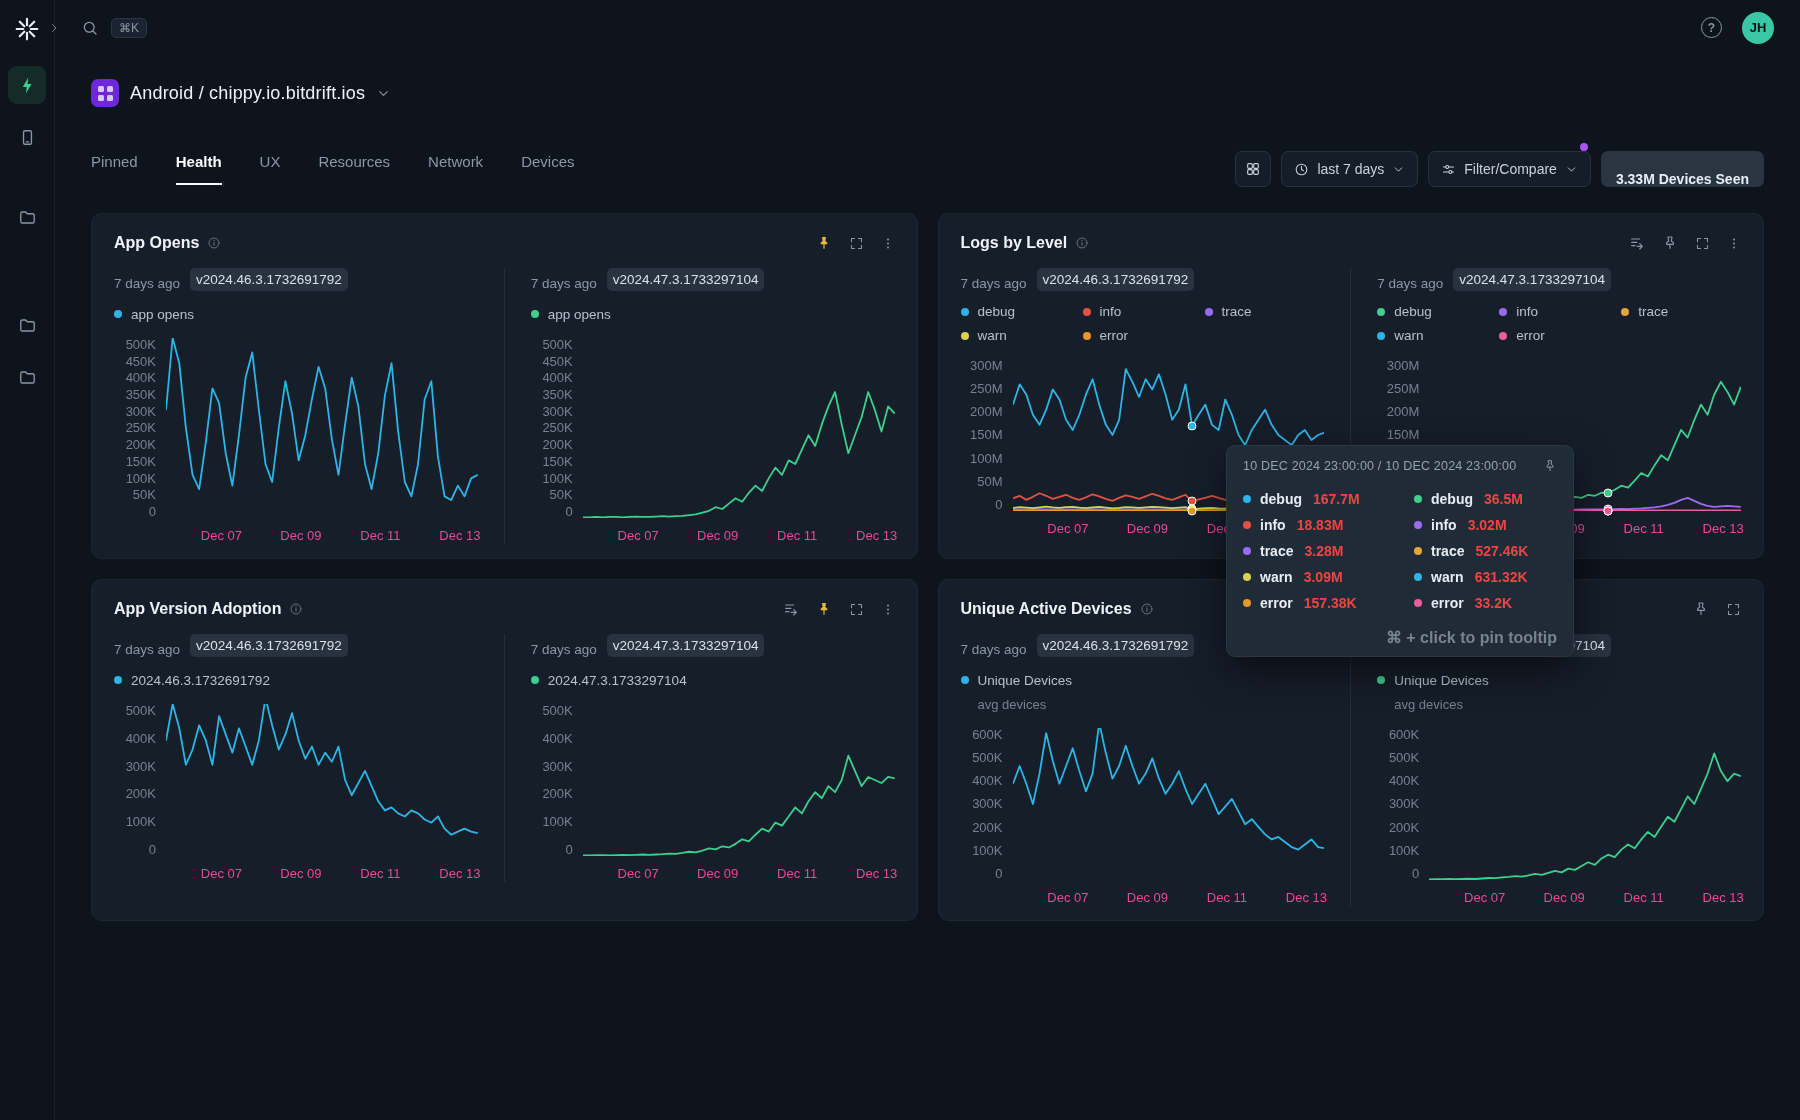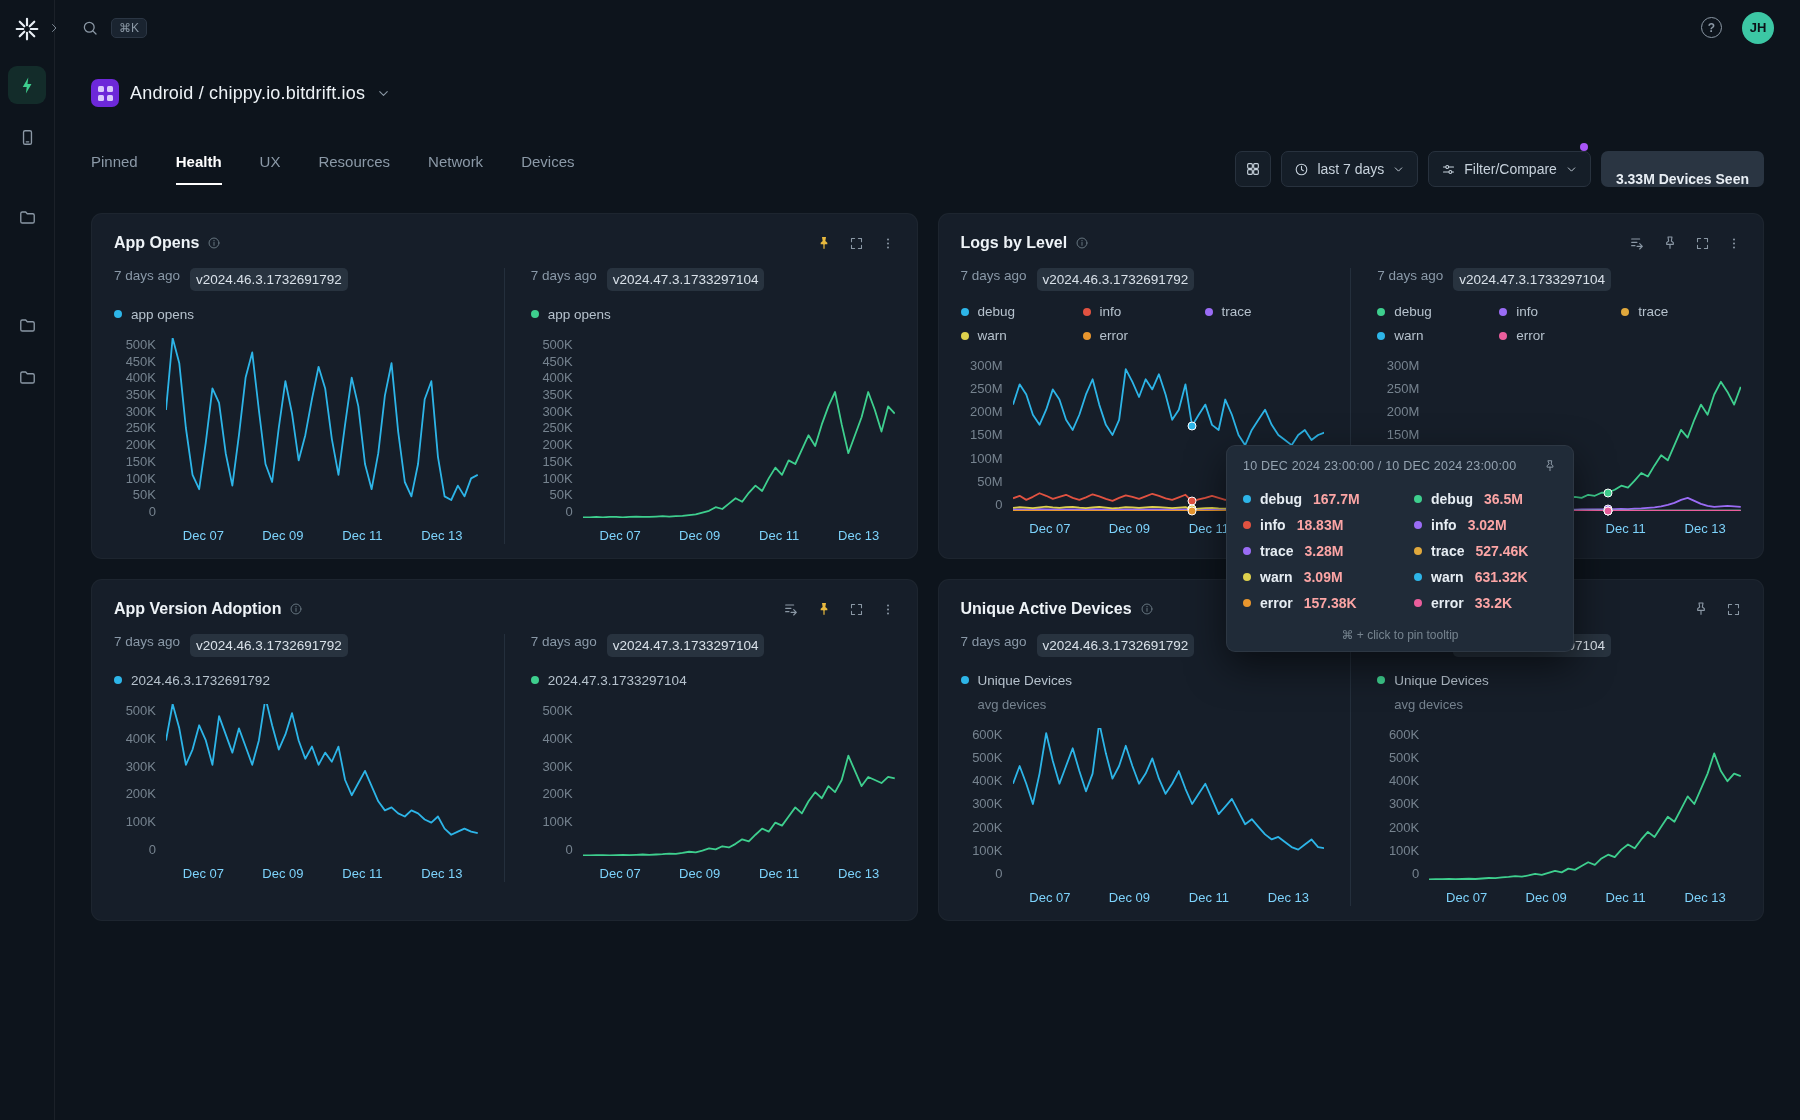--- a/index.html
+++ b/index.html
@@ -96,21 +96,21 @@
   .card-head { display: flex; align-items: center; gap: 8px; }
   .card-title { font-size: 16px; font-weight: 700; color: #eef3f7; }
   .card-actions { margin-left: auto; display: flex; align-items: center; gap: 17px; color: #8b98a5; }
   .icon-btn { cursor: pointer; display: flex; align-items: center; }
 
   .card-body { display: flex; margin-top: 16px; }
   .panel { flex: 1; min-width: 0; }
   .panel + .panel { border-left: 1px solid #242f3c; padding-left: 26px; }
   .panel:first-child { padding-right: 26px; }
 
-  .meta-row { display: flex; align-items: flex-start; gap: 10px; }
+  .meta-row { display: flex; align-items: flex-end; gap: 10px; }
   .days-ago { font-size: 13.5px; color: #8a99a8; }
   .version-badge {
     background: #28333f; color: #d9e1e9; font-size: 13.5px;
     padding: 4px 6px; border-radius: 5px; cursor: pointer; white-space: nowrap;
   }
 
   .legend { margin-top: 13px; }
   .legend-grid { display: grid; grid-template-columns: 122px 122px auto; row-gap: 9px; }
   .legend-item { display: inline-flex; align-items: center; gap: 9px; font-size: 13.5px; color: #b6c2cd; cursor: pointer; }
   .dot { width: 8px; height: 8px; border-radius: 50%; flex: none; display: inline-block; }
@@ -119,36 +119,36 @@
   .chart-row { display: flex; margin-top: 16px; }
   .yaxis {
     width: 52px; display: flex; flex-direction: column; justify-content: space-between;
     align-items: flex-end; padding-right: 10px; font-size: 13px; color: #76838f; line-height: 1;
   }
   .chart-wrap { flex: 1; min-width: 0; }
   .chart-box { position: relative; cursor: crosshair; }
   .chart-row.tall .yaxis, .chart-row.tall .chart-box { height: 180px; }
   .chart-row.short .yaxis, .chart-row.short .chart-box { height: 152px; }
   .xaxis { position: relative; height: 26px; }
-  .xaxis span { position: absolute; top: 10px; transform: translateX(-50%); font-size: 13px; color: #7dd3fc; white-space: nowrap; }
+  .xaxis span { position: absolute; top: 10px; transform: translateX(-50%); font-size: 13px; color: #ec4899; white-space: nowrap; margin-left: 18px; }
   .marker-dot { position: absolute; width: 9px; height: 9px; border-radius: 50%; border: 1.5px solid #fff; transform: translate(-50%,-50%); }
 
   
   .tooltip {
     position: absolute; left: 1226px; top: 445px; width: 348px; z-index: 40;
     background: #202b38; border: 1px solid rgba(255,255,255,.06); border-radius: 9px;
     box-shadow: 0 14px 38px rgba(0,0,0,.55); padding: 13px 16px 9px;
   }
   .tt-head { display: flex; align-items: center; justify-content: space-between; color: #93a2b0; font-size: 12.5px; letter-spacing: .2px; }
   .tt-cols { display: flex; gap: 28px; margin-top: 8px; }
   .tt-col { flex: 1; }
   .tt-row { display: flex; align-items: center; gap: 9px; margin: 10px 0; }
   .tt-label { font-size: 14px; font-weight: 600; color: #e6edf3; }
-  .tt-value { font-size: 14px; font-weight: 700; color: #fca5a5; margin-left: 2px; white-space: nowrap; }
-  .tt-hint { text-align: center; font-size: 12px; color: #76848f; margin-top: 7px; }
+  .tt-value { font-size: 14px; font-weight: 700; color: #ef4444; margin-left: 2px; white-space: nowrap; }
+  .tt-hint { text-align: right; font-size: 16px; color: #76848f; margin-top: 7px; font-weight: bold; }
 
   .stroke-icon { fill: none; stroke: currentColor; stroke-width: 1.7; stroke-linecap: round; stroke-linejoin: round; }
 </style>
 </head>
 <body>
 
 <div class="sidebar">
   <div class="logo-box">
     <svg width="26" height="26" viewBox="0 0 24 24">
         <path class="stroke-icon" style="stroke:#e8eef4;stroke-width:2" d="M12 2.5v6M12 15.5v6M2.5 12h6M15.5 12h6M5.3 5.3l4.2 4.2M14.5 14.5l4.2 4.2M18.7 5.3l-4.2 4.2M9.5 14.5l-4.2 4.2"></path>

